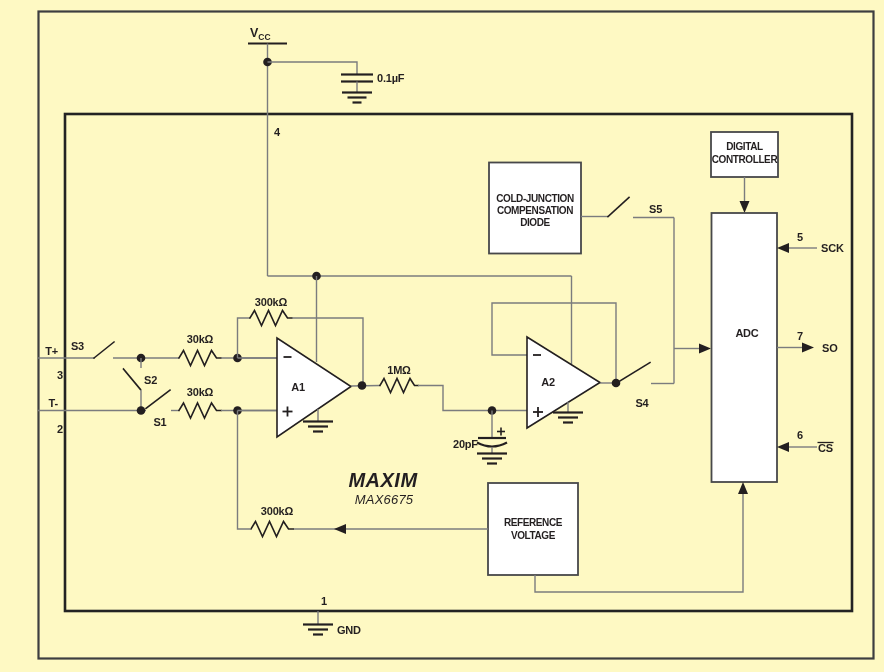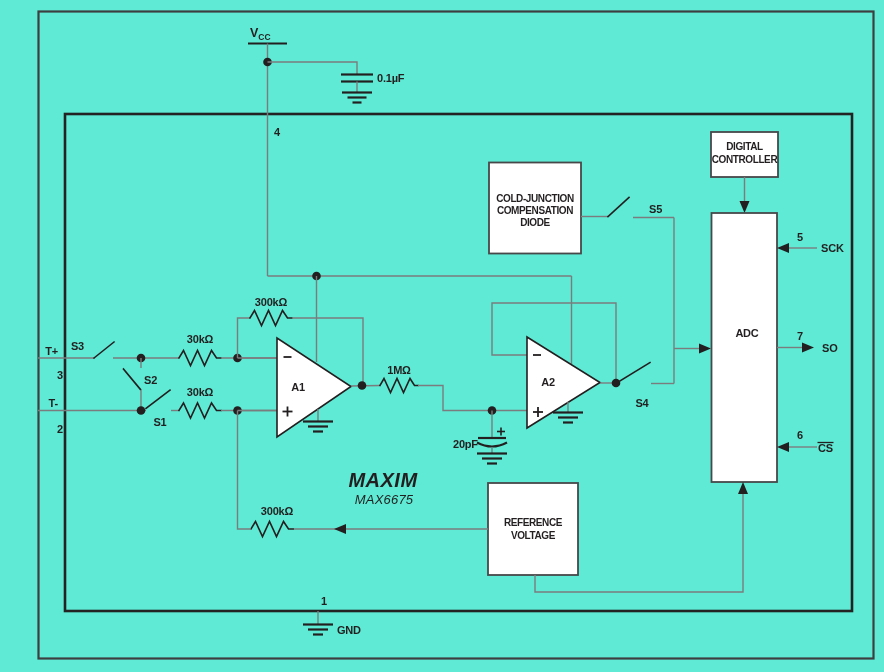--- a/index.html
+++ b/index.html
@@ -1,16 +1,16 @@
 <!DOCTYPE html>
 <html><head>
 <meta charset="utf-8">
 <style>
   html,body{margin:0;padding:0;background:#ffffff;}
-  .page{position:relative;width:884px;height:672px;background:#5eead4;overflow:hidden;}
+  .page{position:relative;width:884px;height:672px;background:#fef9c3;overflow:hidden;}
   svg text{font-family:"Liberation Sans","DejaVu Sans",sans-serif;fill:#231f20;}
   .lbl{font-size:11px;font-weight:bold;letter-spacing:-0.2px;}
   .lbl-box{font-size:10px;font-weight:bold;letter-spacing:-0.4px;}
   .lbl-num{font-size:11px;font-weight:bold;}
   .vcc-main{font-size:12.5px;font-weight:bold;}
   .vcc-sub{font-size:8.5px;font-weight:bold;}
   .logo{font-size:20px;font-weight:bold;font-style:italic;letter-spacing:0.5px;}
   .part{font-size:13px;font-style:italic;letter-spacing:0.2px;}
   .wire{stroke:#7b7c7e;stroke-width:1.4;fill:none;}
   .comp{stroke:#231f20;stroke-width:1.6;fill:none;stroke-linecap:square;}

